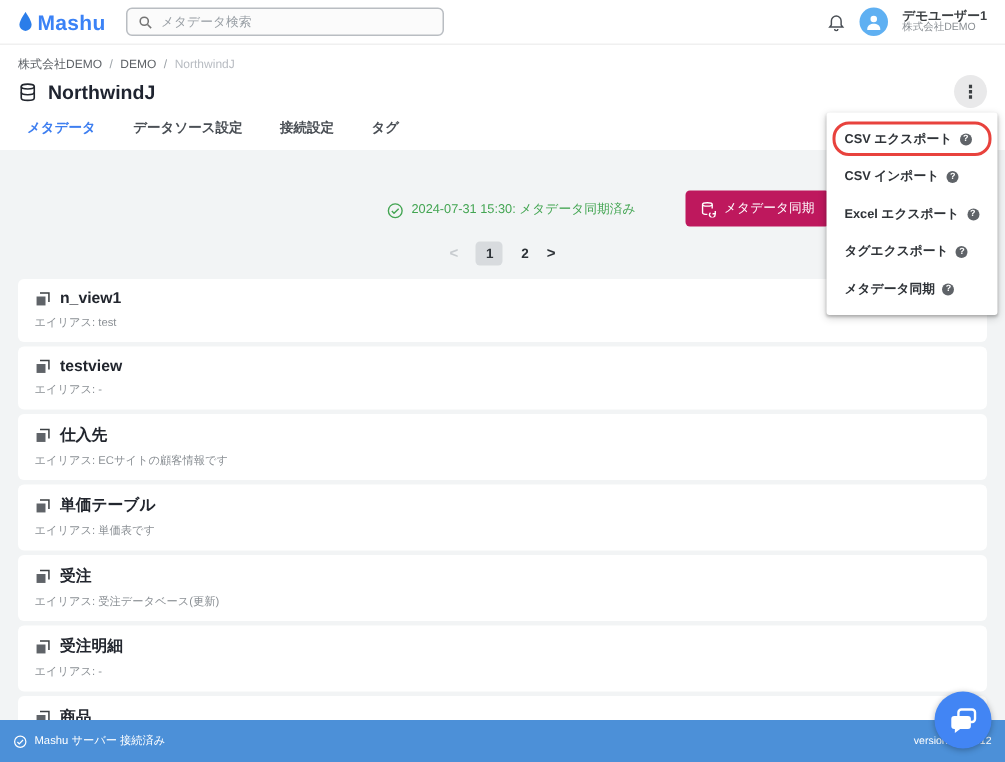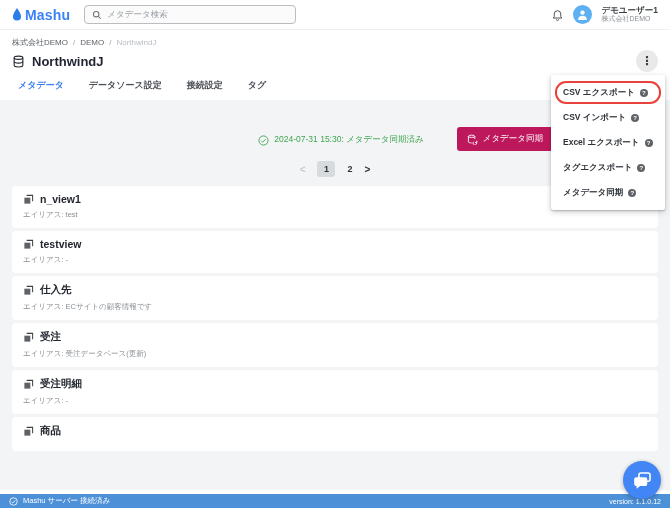--- a/index.html
+++ b/index.html
@@ -56,21 +56,21 @@
   .card-name { font-size:10.5px; font-weight:bold; color:#22262e; }
   .card-alias { font-size:7.5px; color:#8a8f94; margin-top:5px; }
 
   
   .dropdown { position:absolute; top:75px; right:5px; width:114px; background:#fff; border-radius:2px; box-shadow:0 1px 2px rgba(0,0,0,.22), 0 2px 6px rgba(0,0,0,.18); padding:5px 0; z-index:40; }
   .menu-item { position:relative; height:25px; display:flex; align-items:center; gap:5px; padding:0 12px; font-size:8.5px; font-weight:bold; color:#2f3338; cursor:pointer; }
   .help-icon { width:8px; height:8px; border-radius:50%; background:#5f6368; color:#fff; font-size:6px; line-height:8px; text-align:center; font-weight:bold; flex:none; }
   .highlight-ring { position:absolute; left:4px; right:4px; top:1px; bottom:1px; border:2px solid #e8423d; border-radius:11px; pointer-events:none; }
 
   
-  .footer { position:absolute; left:0; right:0; bottom:0; height:14px; background:#4c90d8; display:flex; align-items:center; padding:0 9px; z-index:30;margin-top:44px; }
+  .footer { position:absolute; left:0; right:0; bottom:0; height:28px; background:#4c90d8; display:flex; align-items:center; padding:0 9px; z-index:30;margin-top:44px; }
   .footer-left { display:flex; align-items:center; gap:5px; color:#fff; font-size:7.5px; }
   .footer-version { margin-left:auto; color:#fff; font-size:7px; }
 
   
   .chat-bubble { position:absolute; right:9px; bottom:9px; width:38px; height:38px; border-radius:50%; background:#4285f4; display:flex; align-items:center; justify-content:center; box-shadow:0 1px 4px rgba(0,0,0,.3); z-index:50; cursor:pointer; }
 
   svg { display:block; }
 </style>
 </head>
 <body>
@@ -208,20 +208,32 @@
             <svg width="11" height="11" viewBox="0 0 24 24">
               <path fill="none" stroke="#3c4043" stroke-width="2.2" d="M8 3h13v13"></path>
               <rect x="3" y="8" width="13" height="13" fill="#5f6368"></rect>
             </svg>
           </span>
         <span class="card-name">仕入先</span>
       </div>
       <div class="card-alias">エイリアス: ECサイトの顧客情報です</div>
     </div>
 
+    <div class="card">
+      <div class="card-title-row">
+        <span>
+            <svg width="11" height="11" viewBox="0 0 24 24">
+              <path fill="none" stroke="#3c4043" stroke-width="2.2" d="M8 3h13v13"></path>
+              <rect x="3" y="8" width="13" height="13" fill="#5f6368"></rect>
+            </svg>
+          </span>
+        <span class="card-name">単価テーブル</span>
+      </div>
+      <div class="card-alias">エイリアス: 単価表です</div>
+    </div>
 
     <div class="card">
       <div class="card-title-row">
         <span>
             <svg width="11" height="11" viewBox="0 0 24 24">
               <path fill="none" stroke="#3c4043" stroke-width="2.2" d="M8 3h13v13"></path>
               <rect x="3" y="8" width="13" height="13" fill="#5f6368"></rect>
             </svg>
           </span>
         <span class="card-name">受注</span>

